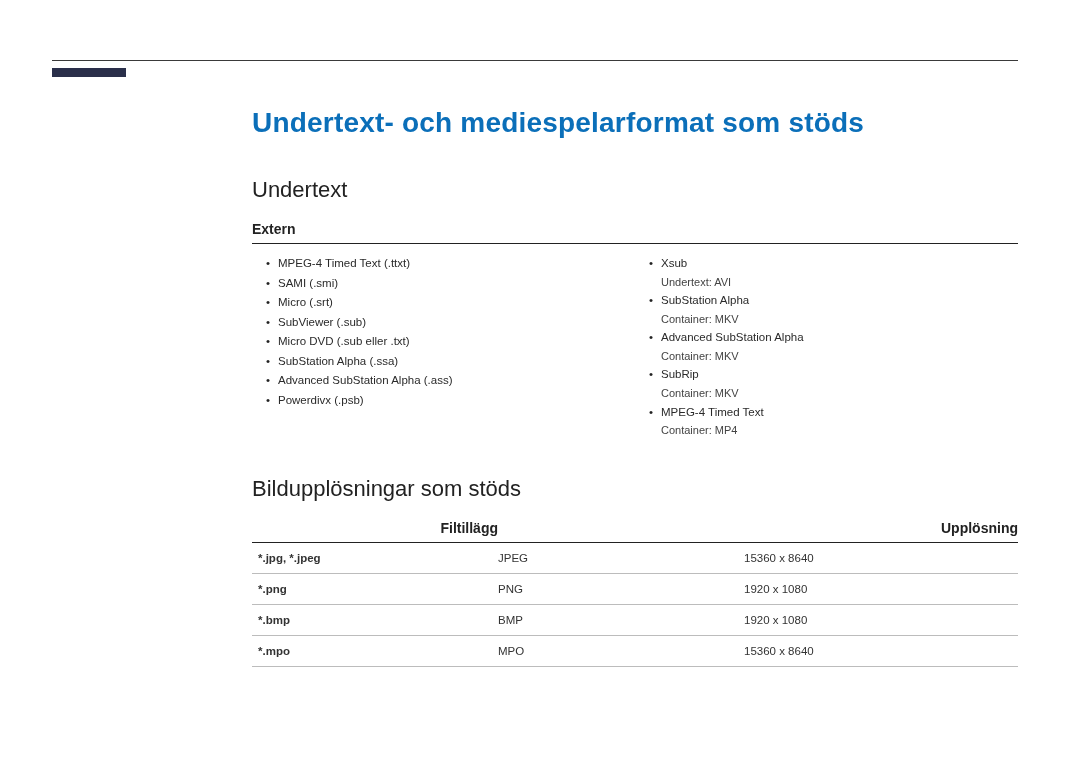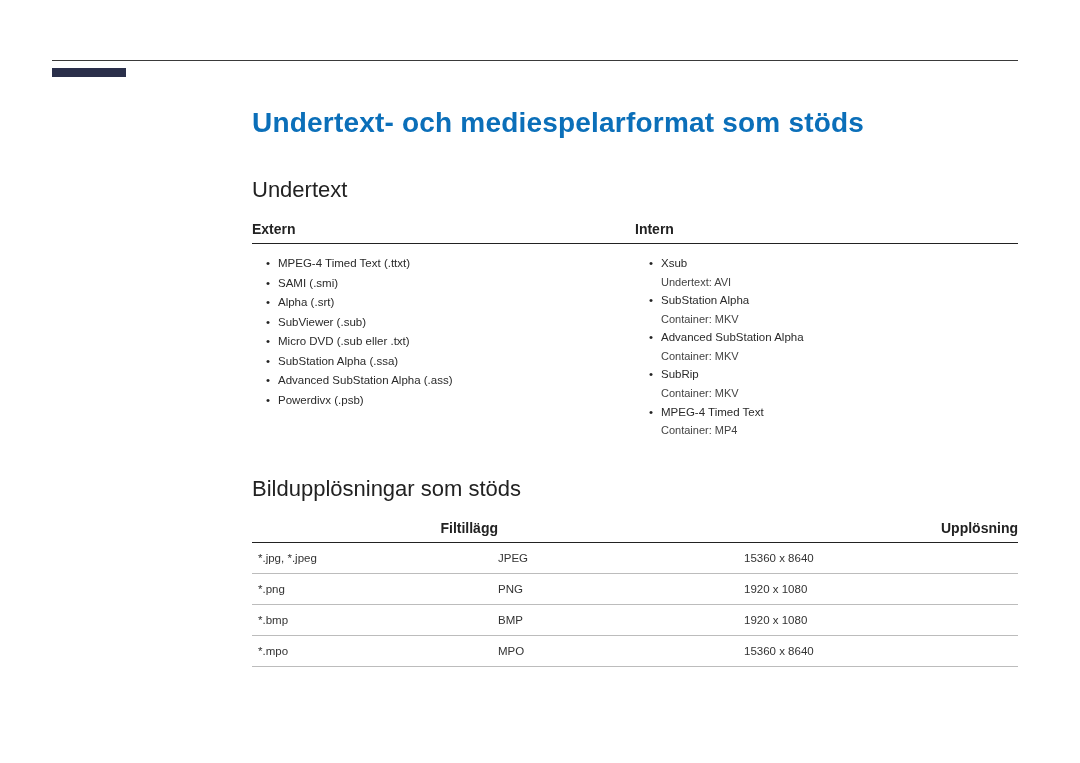--- a/index.html
+++ b/index.html
@@ -14,21 +14,21 @@
   .two-col-head .col { flex: 1; font-weight: 700; font-size: 14px; }
   .two-col-body { display: flex; }
   .two-col-body .col { flex: 1; padding: 10px 0 0 0; }
   ul.bul { list-style: none; padding-left: 14px; }
   ul.bul li { position: relative; font-size: 11.5px; line-height: 1.7; padding-left: 12px; color: #2a2a2a; }
   ul.bul li::before { content: "•"; position: absolute; left: 0; top: 0; color: #222; }
   ul.bul li .sub { display: block; font-size: 11px; color: #444; padding-left: 0; line-height: 1.6; }
   .spacer { height: 36px; }
   .tbl-head { display: flex; border-bottom: 1px solid #222; padding-bottom: 6px; }
   .tbl-head .c { font-weight: 700; font-size: 14px; text-align: right; }
-  .c1 { width: 246px; }
+  .c1 { width: 246px; font-weight: bold; }
   .c2 { width: 246px; }
   .c3 { flex: 1; }
   .tbl-body .row { display: flex; border-bottom: 1px solid #bcbcbc; padding: 9px 0; }
   .tbl-body .row .c { font-size: 11.5px; color: #333; }
   .tbl-body .row .c1 { padding-left: 6px; }
 </style>
 </head>
 <body>
 
 <div class="page">
@@ -36,29 +36,28 @@
   <div class="tab-mark"></div>
 
   <div class="content">
 
     <h1 class="title">Undertext- och mediespelarformat som stöds</h1>
 
     <h2 class="section">Undertext</h2>
 
     <div class="two-col-head">
       <div class="col">Extern</div>
-      <div class="col">Intern</div>
     </div>
 
     <div class="two-col-body">
       <div class="col">
         <ul class="bul" id="extern-list">
             <li>MPEG-4 Timed Text (.ttxt)</li>
             <li>SAMI (.smi)</li>
-            <li>Alpha (.srt)</li>
+            <li>Micro (.srt)</li>
             <li>SubViewer (.sub)</li>
             <li>Micro DVD (.sub eller .txt)</li>
             <li>SubStation Alpha (.ssa)</li>
             <li>Advanced SubStation Alpha (.ass)</li>
             <li>Powerdivx (.psb)</li>
           </ul>
       </div>
       <div class="col">
         <ul class="bul" id="intern-list">
             <li><span>Xsub</span><span class="sub">Undertext: AVI</span></li>

